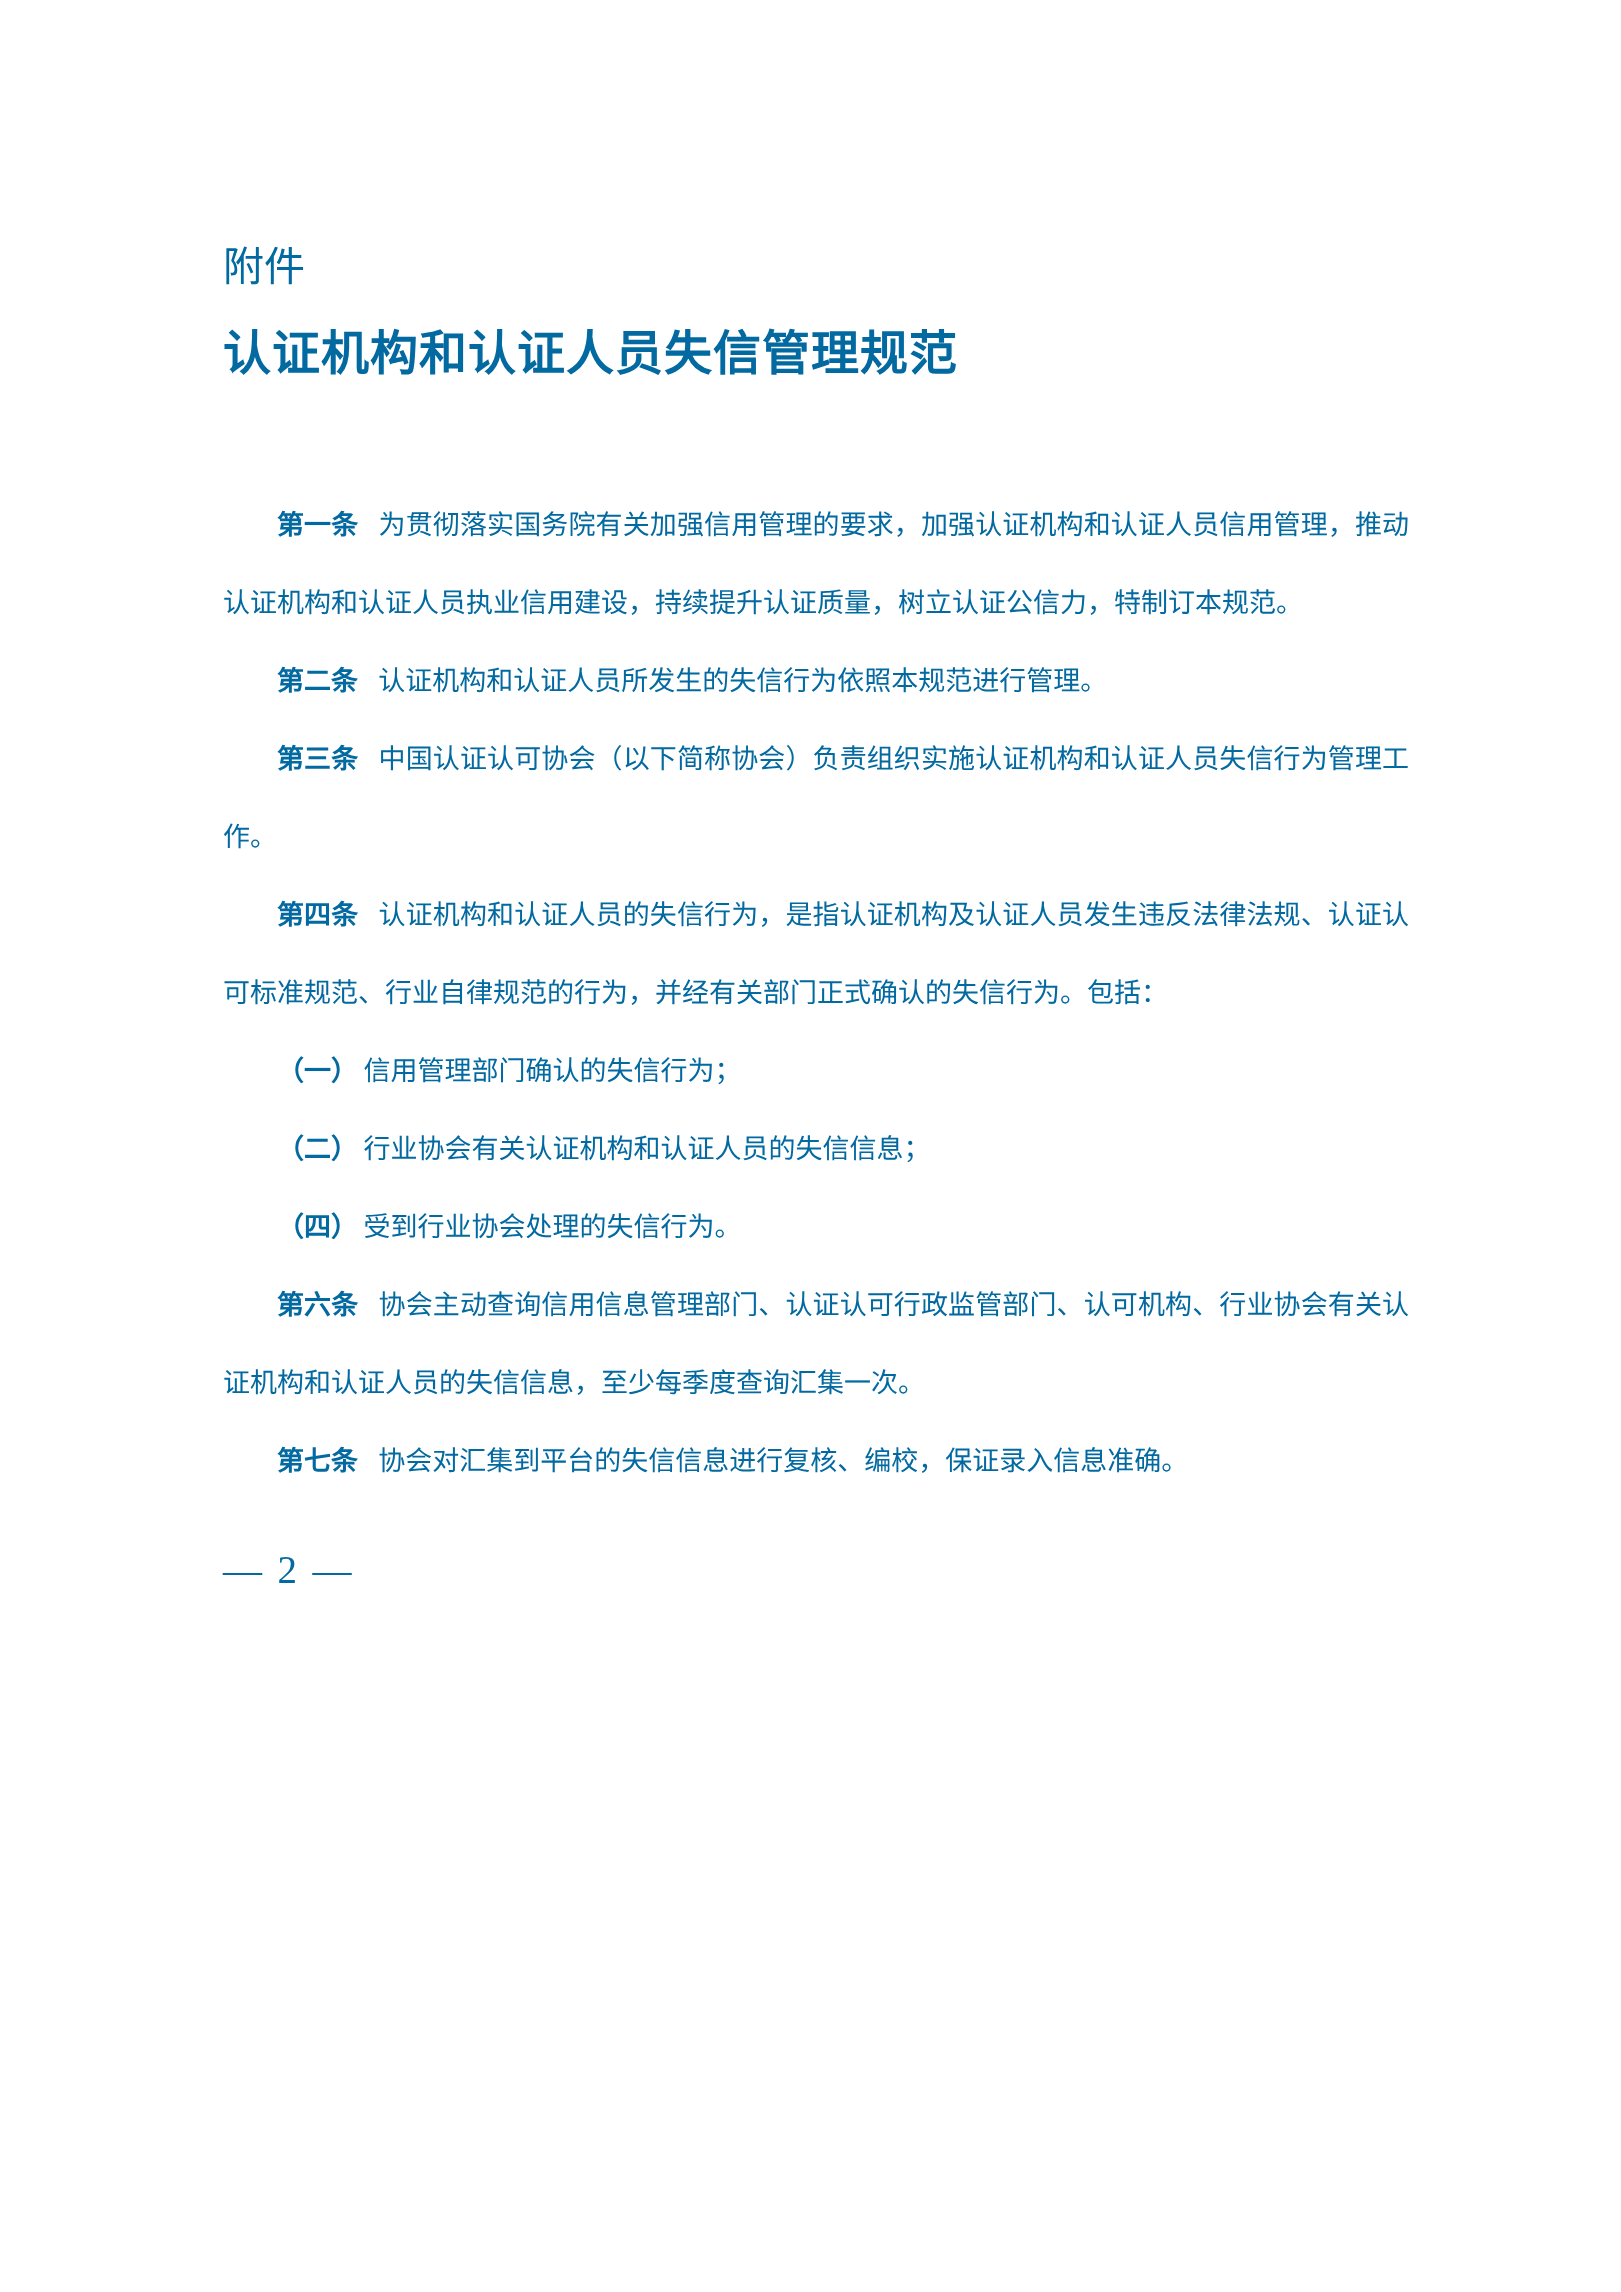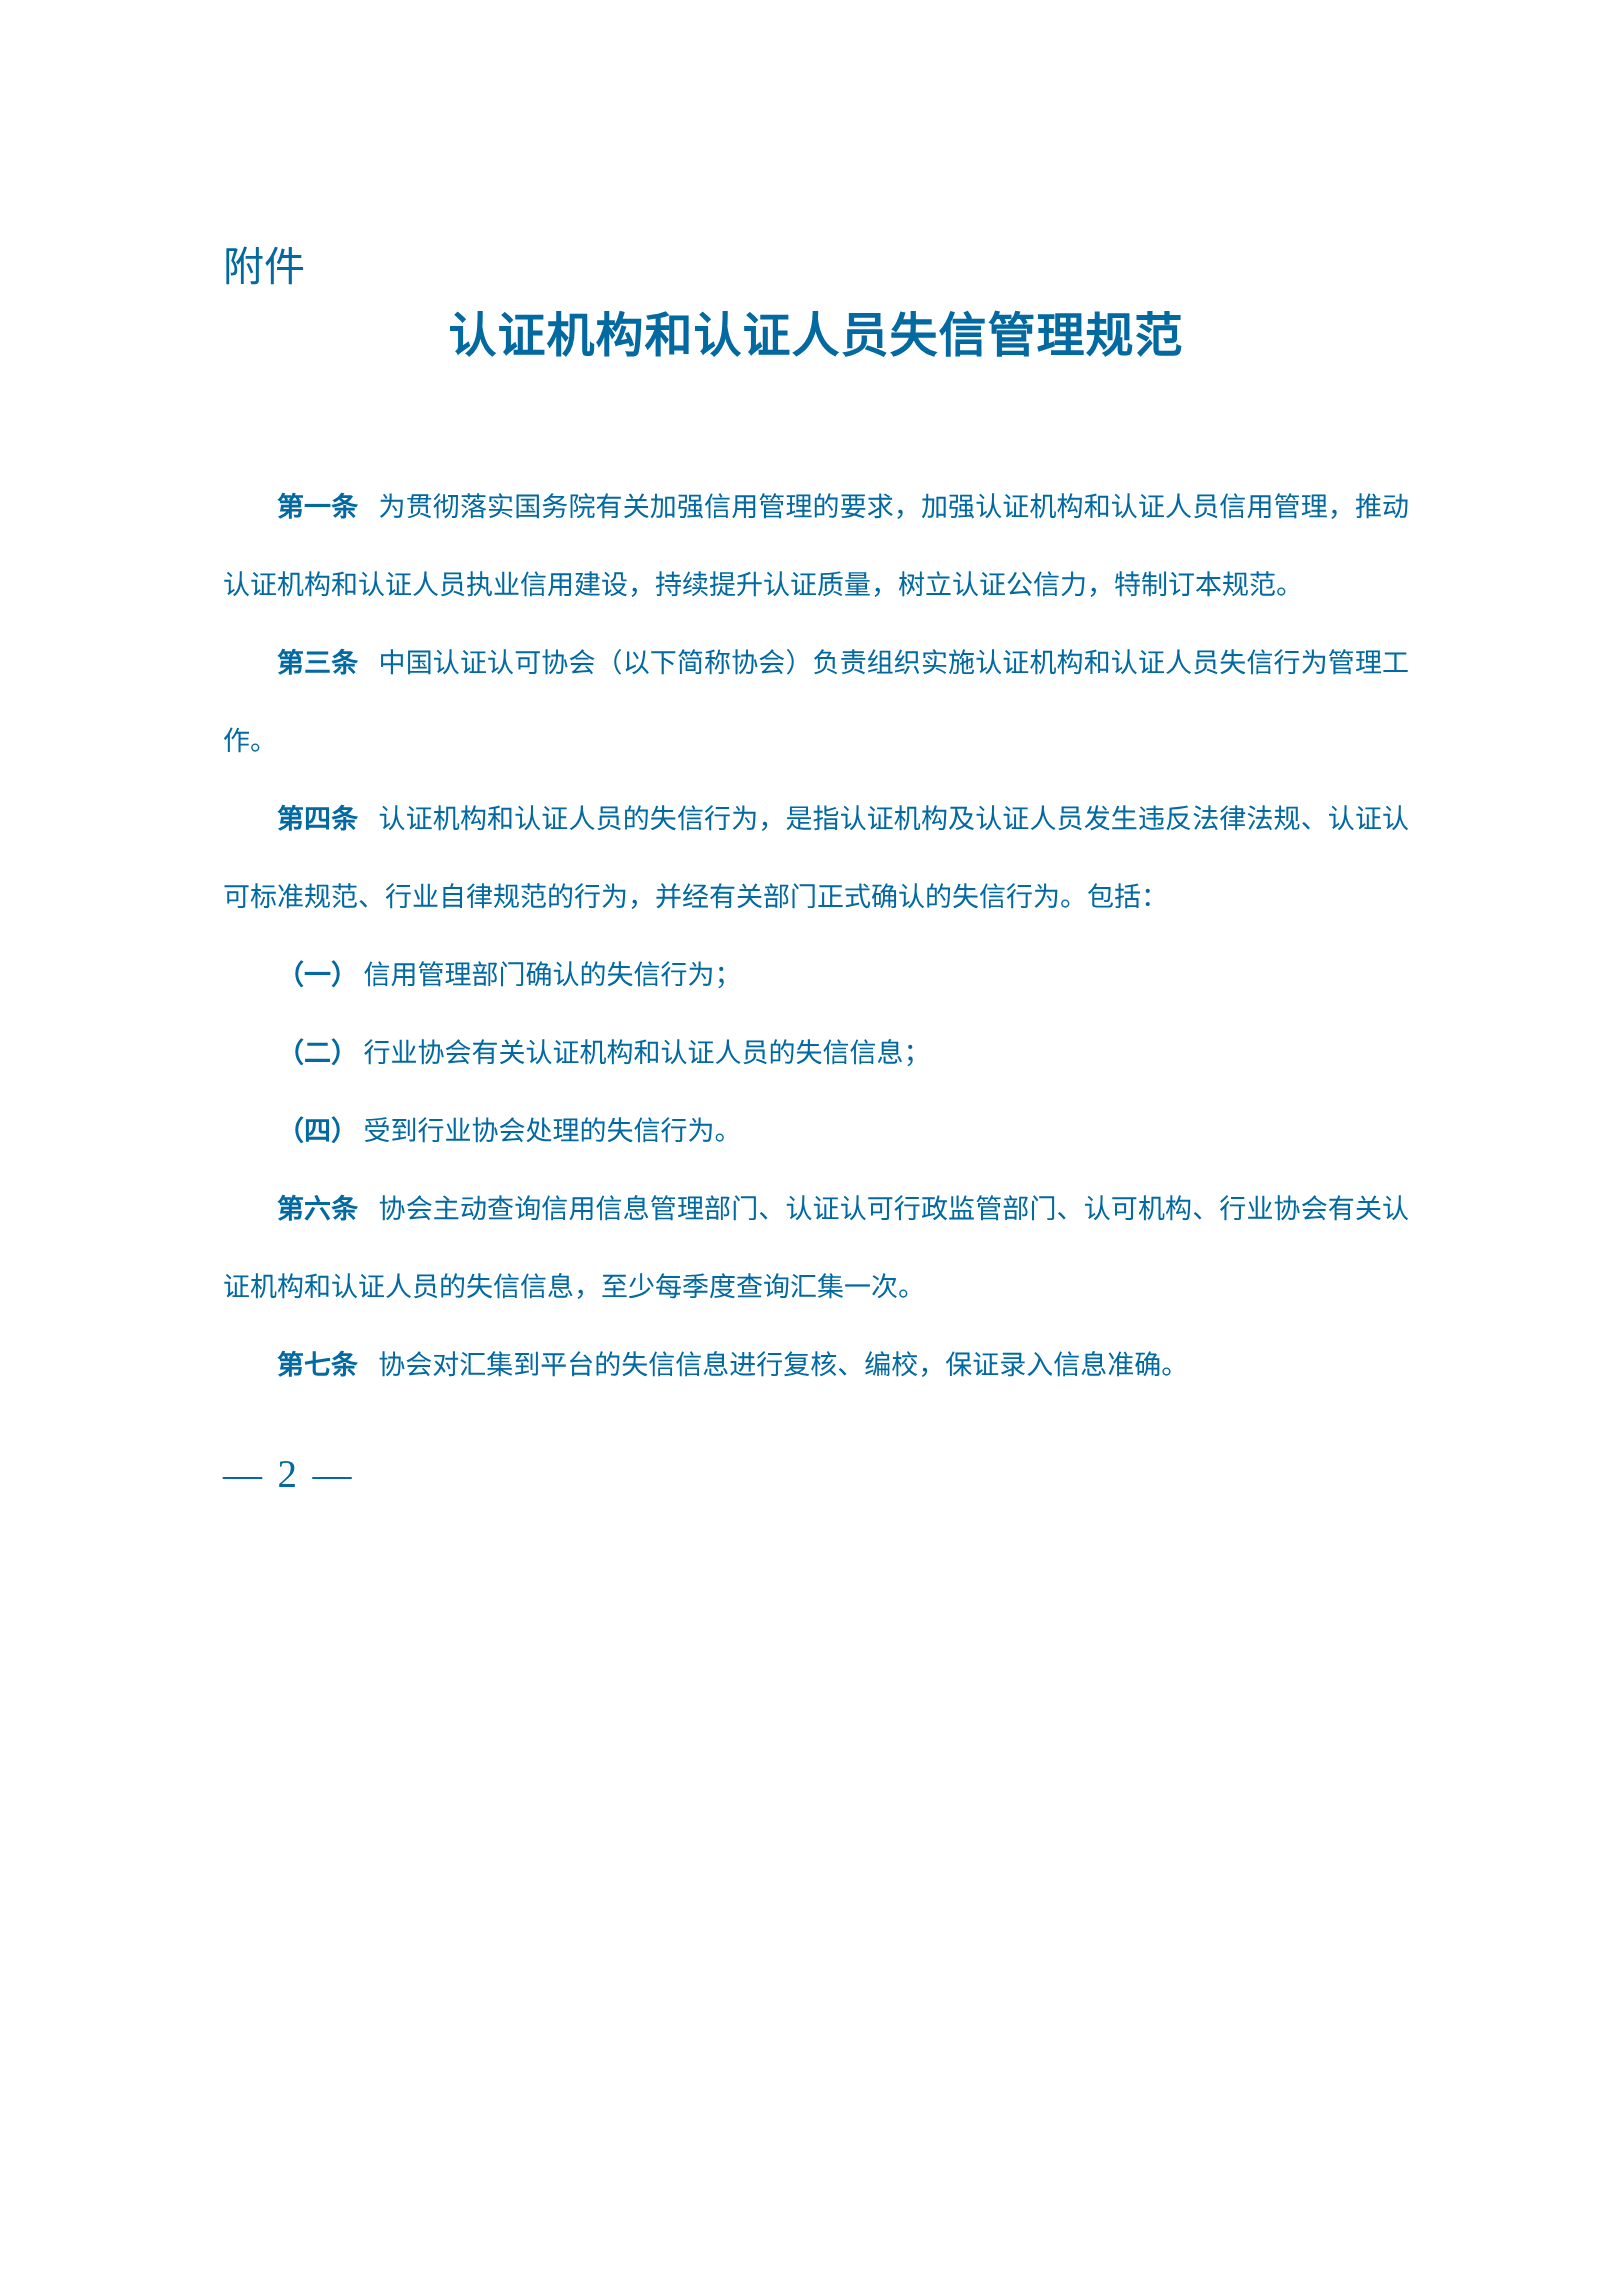--- a/index.html
+++ b/index.html
@@ -18,25 +18,24 @@
     font-family: "Liberation Serif", "DejaVu Serif", serif;
     overflow: hidden;
   }
   .attachment {
     font-size: 41px;
     line-height: 49px;
     font-family: "Liberation Sans", "DejaVu Sans", sans-serif;
     text-align: left;
   }
   .title {
-    margin: 13px 0 0 0;
+    margin: 31px 0 0 0;
     font-size: 48px;
     line-height: 61px;
     font-weight: bold;
-    text-align: center;
     font-family: "Liberation Serif", "DejaVu Serif", serif;
     letter-spacing: 1px;
   }
   .body {
     margin-top: 102px;
     font-size: 27px;
     line-height: 78px;
     text-align: justify;
     text-justify: inter-character;
   }
@@ -66,20 +65,21 @@
 <body>
 
 <div class="page">
   <div class="attachment">附件</div>
 
   <h1 class="title">认证机构和认证人员失信管理规范</h1>
 
   <main class="body">
   <p class="para"><span class="head">第一条</span><span class="ptext">为贯彻落实国务院有关加强信用管理的要求，加强认证机构和认证人员信用管理，推动认证机构和认证人员执业信用建设，持续提升认证质量，树立认证公信力，特制订本规范。</span></p>
 
+  <p class="para"><span class="head">第二条</span><span class="ptext">认证机构和认证人员所发生的失信行为依照本规范进行管理。</span></p>
 
   <p class="para"><span class="head">第三条</span><span class="ptext">中国认证认可协会（以下简称协会）负责组织实施认证机构和认证人员失信行为管理工作。</span></p>
 
   <p class="para"><span class="head">第四条</span><span class="ptext">认证机构和认证人员的失信行为，是指认证机构及认证人员发生违反法律法规、认证认可标准规范、行业自律规范的行为，并经有关部门正式确认的失信行为。包括：</span></p>
 
   <p class="para item"><span class="head">（一）</span><span class="ptext">信用管理部门确认的失信行为；</span></p>
 
   <p class="para item"><span class="head">（二）</span><span class="ptext">行业协会有关认证机构和认证人员的失信信息；</span></p>
 
 

